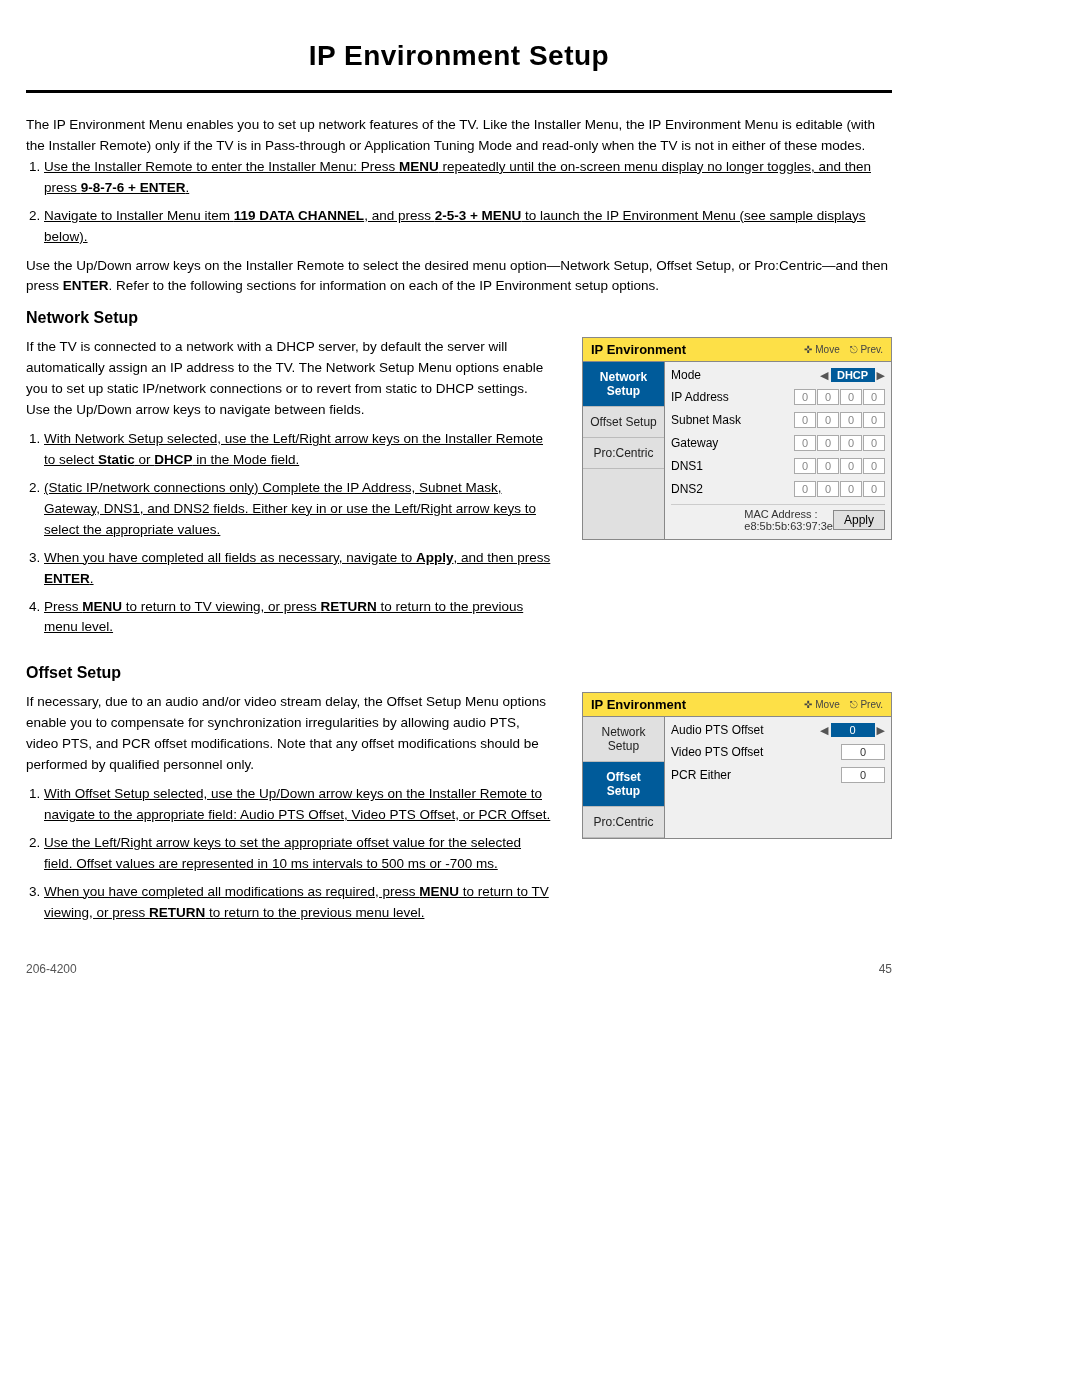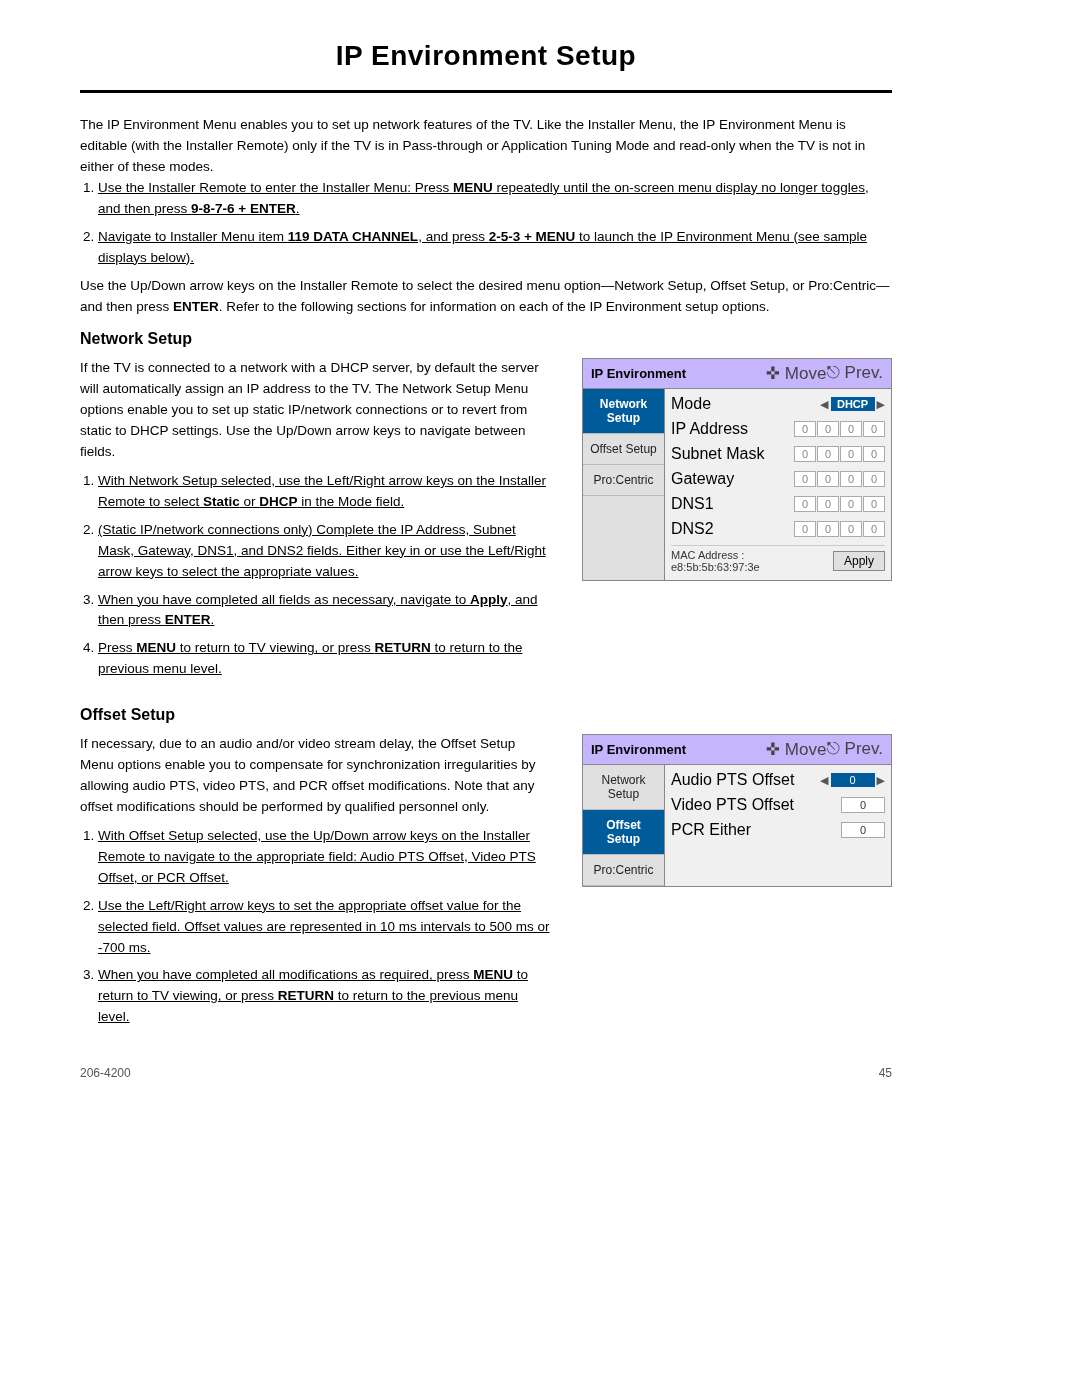--- a/index.html
+++ b/index.html
@@ -8,21 +8,21 @@
       font-size: 14px;
       background: #fff;
       color: #000;
       width: 1080px;
       min-height: 1397px;
       padding: 0;
     }
     .page {
       width: 952px;
       min-height: 1397px;
-      padding: 40px 60px 40px 80px;
+      padding: 40px 60px 40px 26px;
       position: relative;
     }
     .page-title {
       text-align: center;
       font-size: 28px;
       font-weight: bold;
       margin-bottom: 18px;
       letter-spacing: 0.5px;
     }
     .title-divider {
@@ -71,33 +71,34 @@
     .ip-panel {
       border: 1px solid #888;
       background: #f0f0f0;
       font-size: 12px;
       width: 310px;
     }
     .ip-panel-header {
       display: flex;
       justify-content: space-between;
       align-items: center;
-      background: #c4b5fd;
+      background: #fde047;
       border-bottom: 1px solid #888;
       padding: 4px 8px;
       font-size: 12px;
     }
     .ip-panel-header .title {
       font-weight: bold;
       font-size: 13px;
     }
     .ip-panel-header .nav-hints {
-      font-size: 17px;
+      font-size: 10px;
       color: #444;
       display: flex;
+      gap: 10px;
     }
     .ip-panel-body {
       display: flex;
       flex-direction: row;
     }
     .ip-sidebar {
       width: 82px;
       background: #e0e0e0;
       border-right: 1px solid #888;
       display: flex;
@@ -126,21 +127,21 @@
       flex-direction: column;
       gap: 3px;
     }
     .ip-field-row {
       display: flex;
       align-items: center;
       justify-content: space-between;
       padding: 2px 0;
     }
     .ip-field-label {
-      font-size: 16px;
+      font-size: 12px;
       min-width: 75px;
     }
     .ip-field-value {
       display: flex;
       align-items: center;
       gap: 2px;
     }
     .ip-arrow {
       font-size: 11px;
       color: #555;
@@ -172,21 +173,21 @@
       border: 1px solid #aaa;
       padding: 1px 3px;
       font-size: 11px;
       min-width: 22px;
       text-align: center;
       color: #888;
     }
     .ip-mac-row {
       display: flex;
       align-items: center;
-      justify-content: space-between;
+      justify-content: flex-end;
       padding: 3px 0;
       border-top: 1px solid #ccc;
       margin-top: 2px;
     }
     .ip-mac-label {
       font-size: 11px;
       color: #333;
     }
     .ip-apply-btn {
       background: #e0e0e0;

